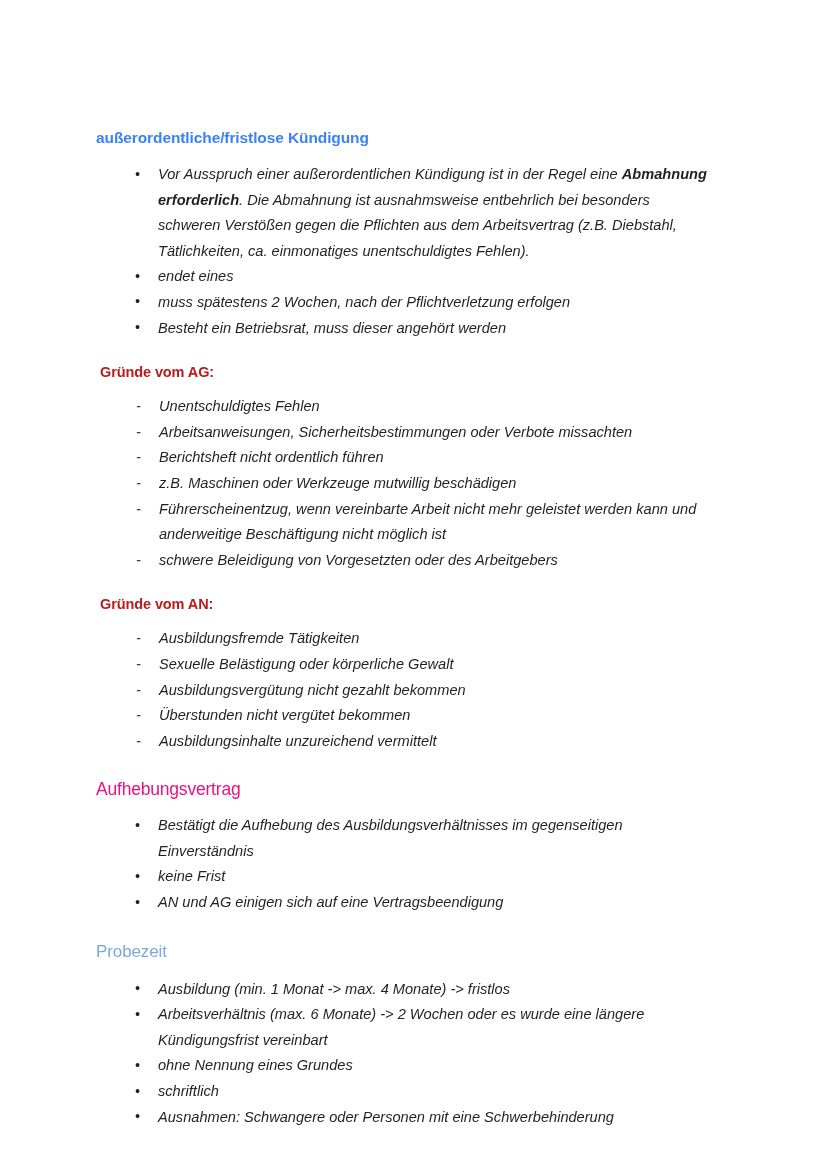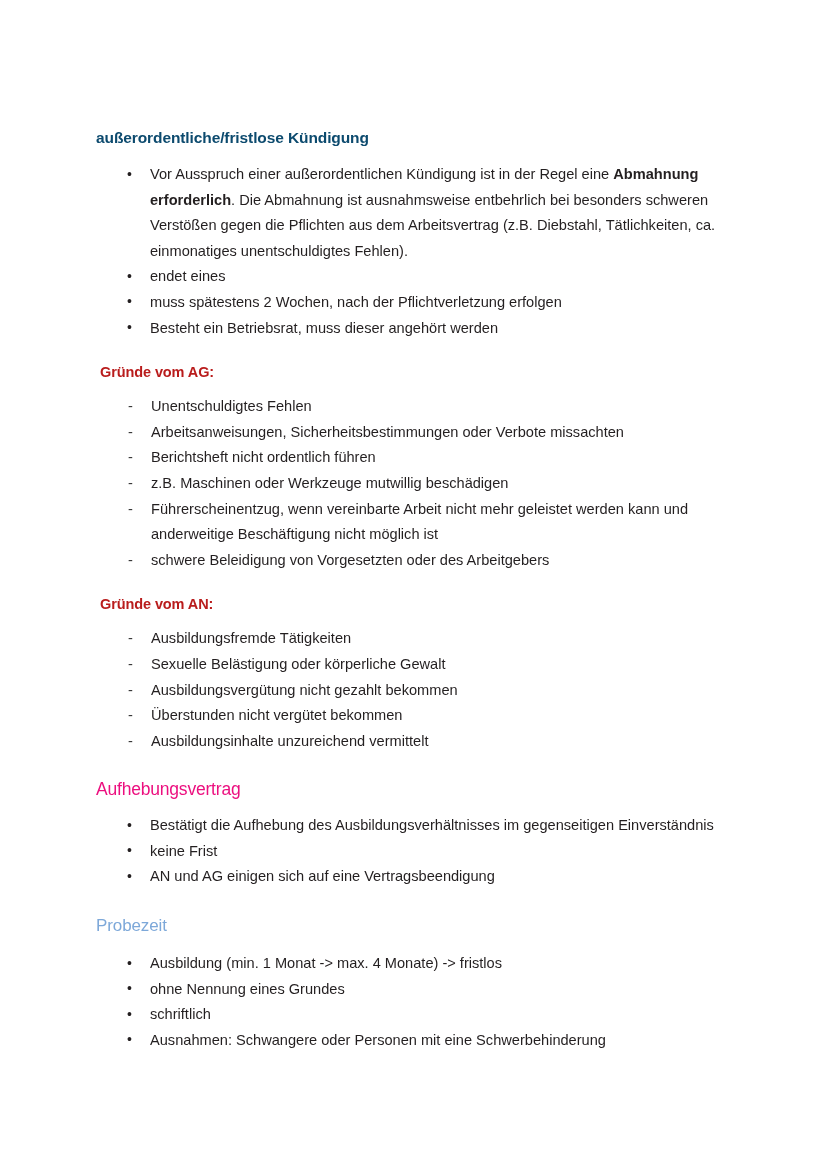--- a/index.html
+++ b/index.html
@@ -22,21 +22,21 @@
     background: #ffffff;
     box-sizing: border-box;
     padding: 128px 100px 0 96px;
     overflow: hidden;
   }
 
   
   .h-red {
     font-size: 15.5px;
     font-weight: bold;
-    color: #0c4a6e;
+    color: #3b82f6;
     line-height: 20px;
     margin: 0 0 14px 0;
     letter-spacing: -0.1px;
   }
   .h-red-sub {
     font-size: 14.5px;
     font-weight: bold;
     color: #b91c1c;
     line-height: 19px;
     margin: 22px 0 12px 4px;
@@ -56,22 +56,23 @@
     color: #7da8d9;
     line-height: 22px;
     margin: 25px 0 14px 0;
     letter-spacing: -0.1px;
   }
 
   
   ul.bullets,
   ul.dashes {
     list-style: none;
-    margin: 4px;
+    margin: 12px;
     padding: 0;
+    font-style: italic;
   }
   ul.bullets > li,
   ul.dashes > li {
     position: relative;
     font-size: 14.6px;
     line-height: 25.6px;
     color: #231f20;
     padding-left: 50px;
     margin: 0;
   }
@@ -137,18 +138,19 @@
   <h1 class="h-pink">Aufhebungsvertrag</h1>
   <ul class="bullets">
     <li>Bestätigt die Aufhebung des Ausbildungsverhältnisses im gegenseitigen Einverständnis</li>
     <li>keine Frist</li>
     <li>AN und AG einigen sich auf eine Vertragsbeendigung</li>
   </ul>
 
   <h1 class="h-blue">Probezeit</h1>
   <ul class="bullets">
     <li>Ausbildung (min. 1 Monat -&gt; max. 4 Monate) -&gt; fristlos</li>
+    <li>Arbeitsverhältnis (max. 6 Monate) -&gt; 2 Wochen oder es wurde eine längere Kündigungsfrist vereinbart</li>
     <li>ohne Nennung eines Grundes</li>
     <li>schriftlich</li>
     <li>Ausnahmen: Schwangere oder Personen mit eine Schwerbehinderung</li>
   </ul>
 
 </div>
 
 </body></html>

